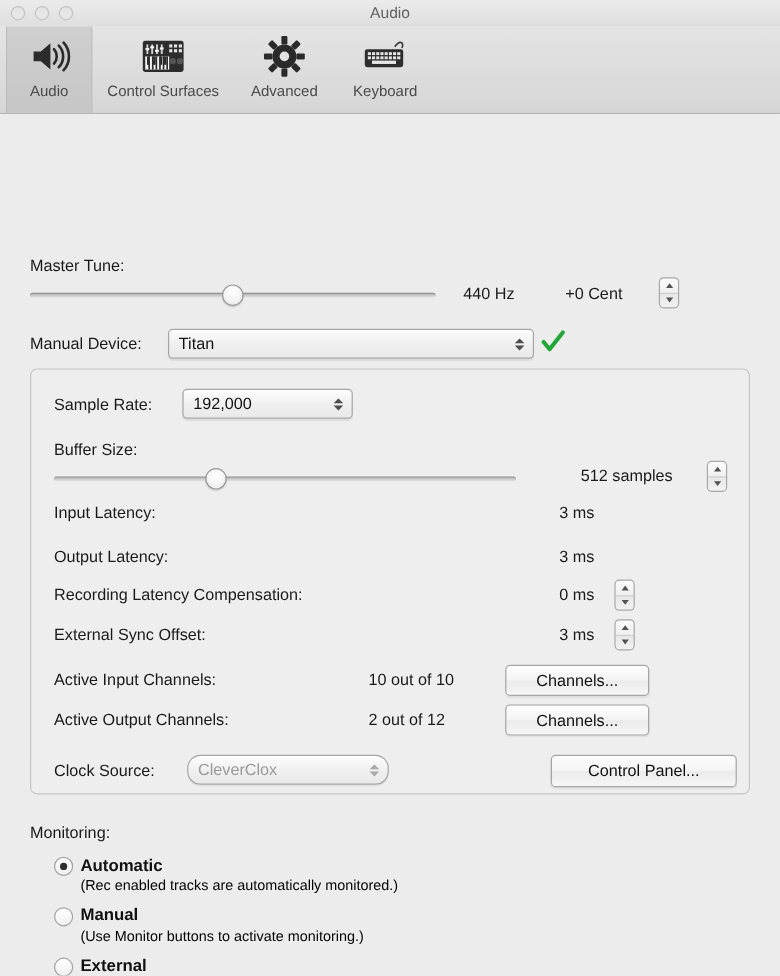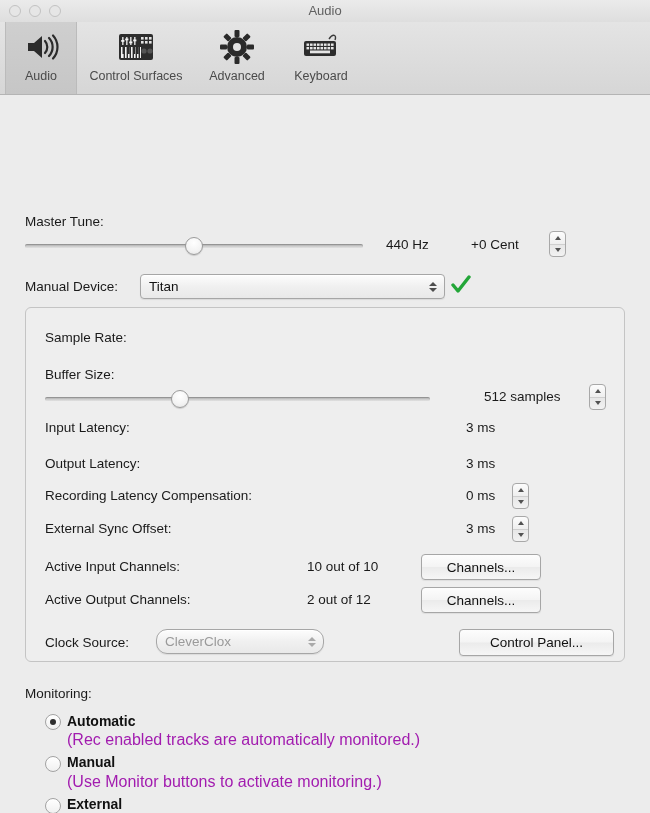--- a/index.html
+++ b/index.html
@@ -248,22 +248,22 @@
     background: #2f2f2f;
   }
   .radio-title {
     position: absolute;
     font-size: 14px;
     color: #111;
     font-weight: bold;
   }
   .radio-sub {
     position: absolute;
-    font-size: 16px;
-    color: #a21caf;
+    font-size: 12px;
+    color: #000000;
   }
 </style>
 </head>
 <body>
 
 <div class="titlebar">
   <div class="traffic">
     <div class="light"></div>
     <div class="light"></div>
     <div class="light"></div>
@@ -401,20 +401,27 @@
   </div>
   <div style="position:absolute; left:451px; top:180px;">
     <svg width="20" height="20" viewBox="0 0 20 20">
       <path d="M2 10 L7 16 L18 2" stroke="#23a638" stroke-width="3.4" fill="none" stroke-linecap="round" stroke-linejoin="round"></path>
     </svg>
   </div>
 
   <div class="groupbox" style="left:25px; top:212px; width:600px; height:355px;"></div>
 
   <div class="field-label" style="left:45px; top:235px;">Sample Rate:</div>
+  <div class="popup" style="left:152px; top:229px; width:142px; height:25px;">
+    <span>192,000</span>
+    <span class="arrows">
+      <span class="tri-up"></span>
+        <span class="tri-down"></span>
+    </span>
+  </div>
 
   <div class="field-label" style="left:45px; top:272px;">Buffer Size:</div>
   <div class="slider" id="buffer-slider" style="left:45px; top:295px; width:385px;">
     <div class="track"></div>
     <div class="knob" id="bs-knob" style="left: 35%;"></div>
   </div>
   <div class="value" style="left:484px; top:294px;">512 samples</div>
   <div class="stepper" style="left:589px; top:289px;">
     <div class="half">
         <span class="tri-up"></span>

